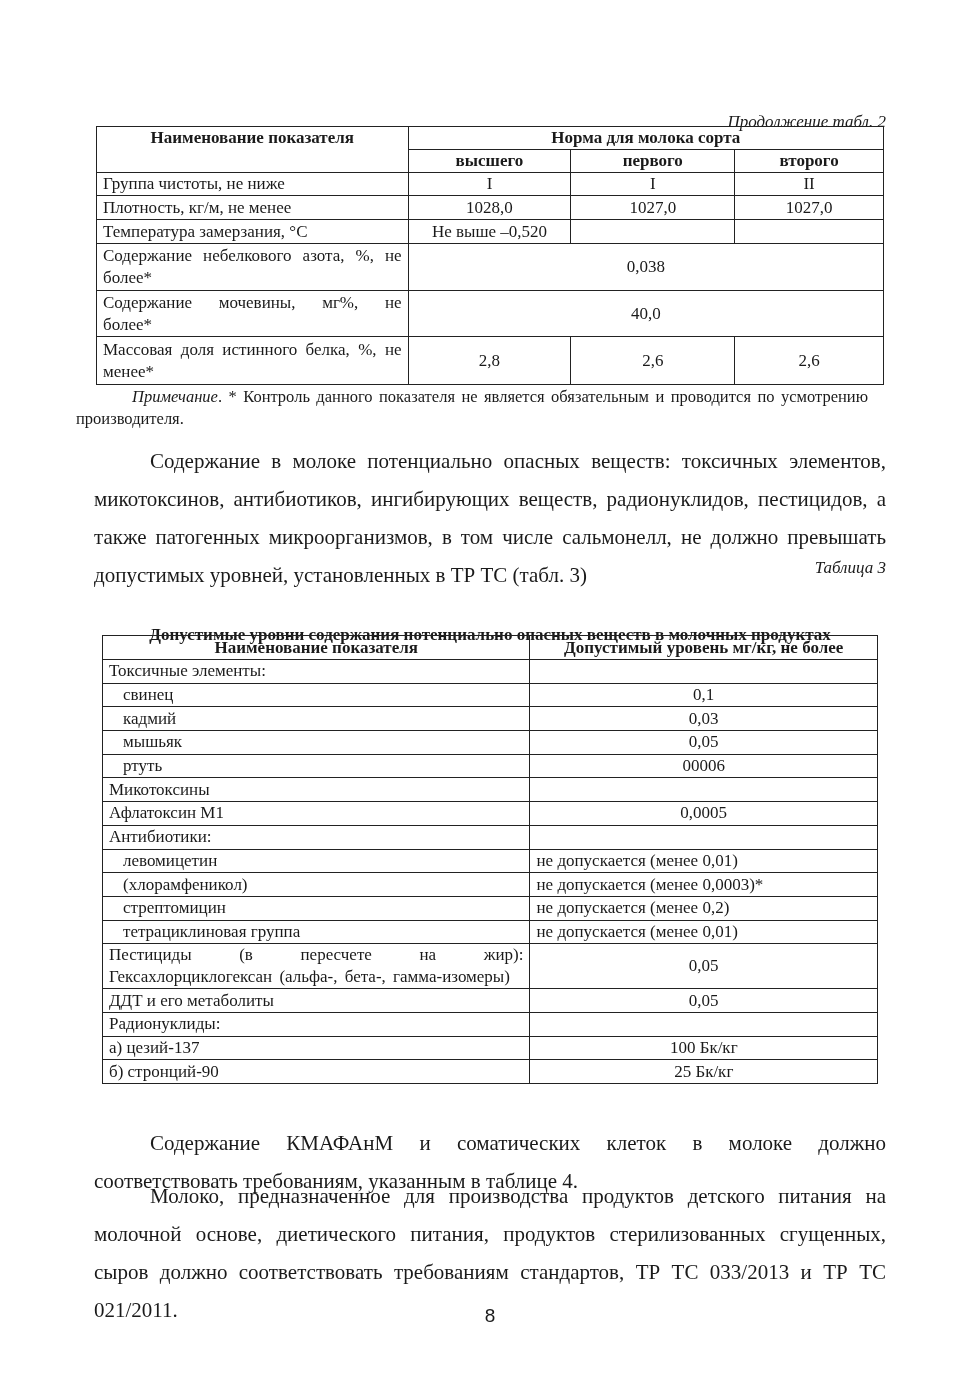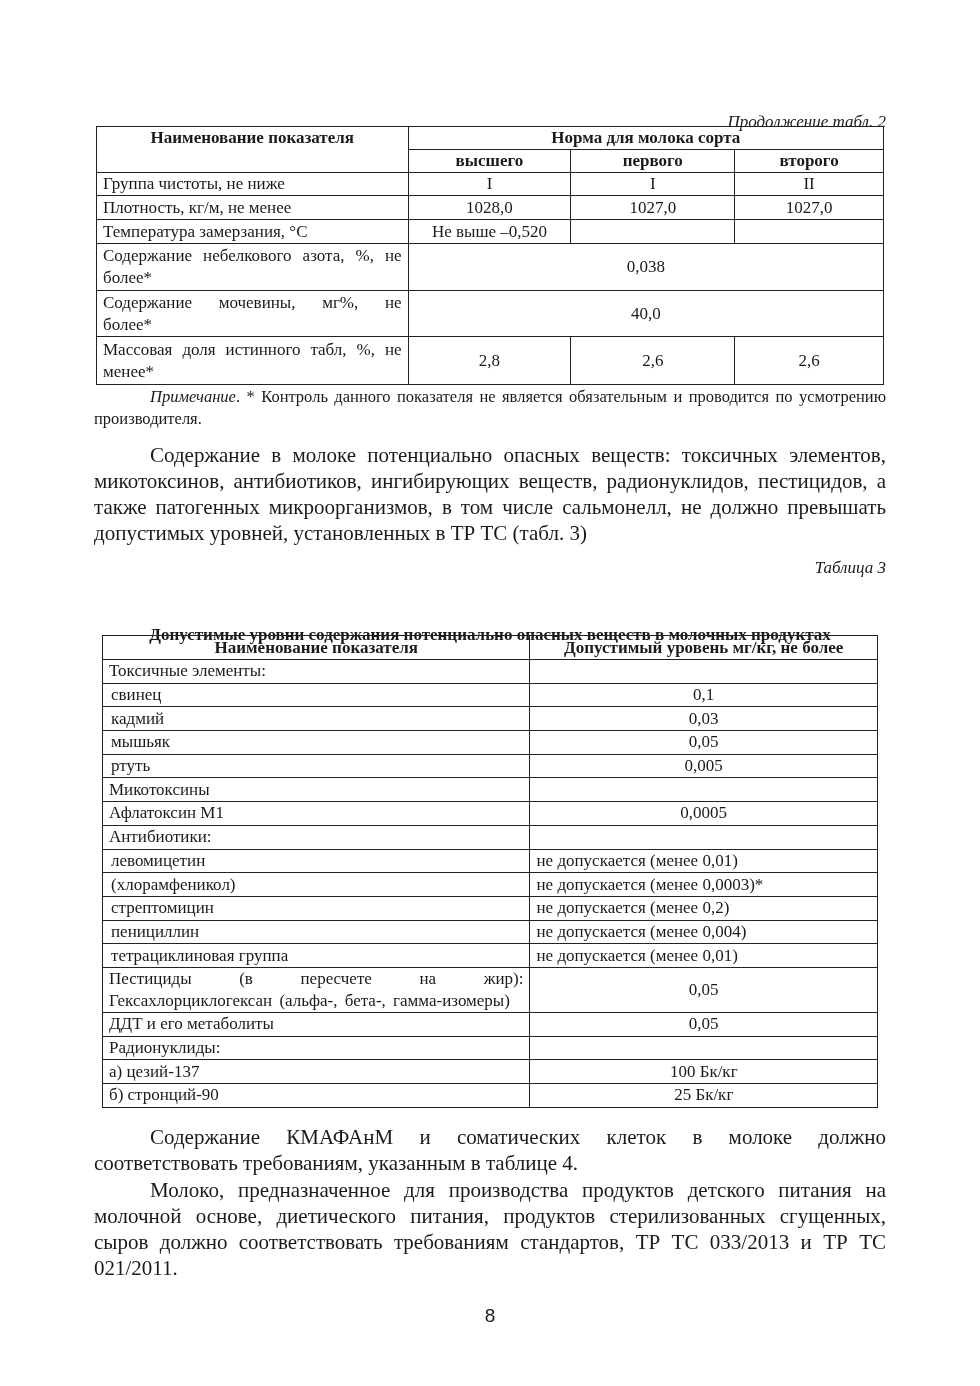--- a/index.html
+++ b/index.html
@@ -7,24 +7,24 @@
     width: 980px; height: 1386px; position: relative; overflow: hidden;
     font-family: "Liberation Serif", serif; color: #1a1a1a;
   }
   .abs { position: absolute; }
   .caption-right { font-style: italic; font-size: 17px; text-align: right; }
   table { border-collapse: collapse; position: absolute; }
   td, th { border: 1.2px solid #222; padding: 0 6px; font-size: 17px; line-height: 22px; font-weight: normal; }
   th { font-weight: bold; text-align: center; }
   .c { text-align: center; }
   .j { text-align: justify; text-align-last: auto; }
-  .para { font-size: 21px; line-height: 26px; text-align: justify; }
+  .para { font-size: 21px; line-height: 38px; text-align: justify; }
   .indent { text-indent: 56px; }
   .note { font-size: 16.5px; line-height: 22px; text-align: justify; }
-  .ind2 { padding-left: 8px; margin-top: 14px; }
+  .ind2 { padding-left: 20px; margin-top: 14px; }
   .title3 { font-weight: bold; font-size: 17px; line-height: 22px; text-align: center; margin-top: 44px; }
 </style>
 </head>
 <body>
 
 <div class="abs caption-right" style="left:96px; width:790px; top:112px;">Продолжение табл. 2</div>
 
 <table style="left:96px; top:126px; width:788px;">
   <colgroup>
       <col style="width:312px">
@@ -62,29 +62,29 @@
   </tr>
   <tr style="height:47px">
     <td class="j">Содержание небелкового азота, %, не более*</td>
     <td colspan="3" class="c">0,038</td>
   </tr>
   <tr style="height:46px">
     <td class="j" style="text-align-last:left; word-spacing:6px">Содержание мочевины, мг%, не более*</td>
     <td colspan="3" class="c">40,0</td>
   </tr>
   <tr style="height:48px">
-    <td class="j" style="word-spacing:4px">Массовая доля истинного табл, %, не менее*</td>
+    <td class="j" style="word-spacing:4px">Массовая доля истинного белка, %, не менее*</td>
     <td class="c">2,8</td>
     <td class="c">2,6</td>
     <td class="c">2,6</td>
   </tr>
 </tbody>
   </table>
 
-<div class="abs note" style="left:94px; width:792px; top:386px;">
+<div class="abs note" style="left:76px; width:792px; top:386px;">
   <span style="display:inline-block; width:56px"></span><i>Примечание</i><span>. * Контроль данного показателя не является обязательным и проводится по усмотрению производителя.</span>
 </div>
 
 <div class="abs para indent" style="left:94px; width:792px; top:442px;">Содержание в молоке потенциально опасных веществ: токсичных элементов, микотоксинов, антибиотиков, ингибирующих веществ, радионуклидов, пестицидов, а также патогенных микроорганизмов, в том числе сальмонелл, не должно превышать допустимых уровней, установленных в ТР ТС (табл. 3)</div>
 
 <div class="abs caption-right" style="left:96px; width:790px; top:558px;">Таблица 3</div>
 <div class="abs title3" style="left:130px; width:720px; top:580px;">Допустимые уровни содержания потенциально опасных веществ в молочных продуктах</div>
 
 <table id="t3" style="left:102px; top:635px; width:776px;">
   <colgroup>
@@ -109,21 +109,21 @@
       <tr style="height: 23.7px;">
         <td class="ind2">кадмий</td>
         <td class="c">0,03</td>
       </tr>
       <tr style="height: 23.7px;">
         <td class="ind2">мышьяк</td>
         <td class="c">0,05</td>
       </tr>
       <tr style="height: 23.7px;">
         <td class="ind2">ртуть</td>
-        <td class="c">0,005</td>
+        <td class="c">00006</td>
       </tr>
       <tr style="height: 23.7px; padding-left: 34px;">
         <td>Микотоксины</td>
         <td class="c"></td>
       </tr>
       <tr style="height: 23.7px;">
         <td>Афлатоксин М1</td>
         <td class="c">0,0005</td>
       </tr>
       <tr style="height: 23.7px;">
@@ -134,24 +134,20 @@
         <td class="ind2">левомицетин</td>
         <td>не допускается (менее 0,01)</td>
       </tr>
       <tr style="height: 23.7px;">
         <td class="ind2">(хлорамфеникол)</td>
         <td>не допускается (менее 0,0003)*</td>
       </tr>
       <tr style="height: 23.7px;">
         <td class="ind2">стрептомицин</td>
         <td>не допускается (менее 0,2)</td>
-      </tr>
-      <tr style="height: 23.7px;">
-        <td class="ind2">пенициллин</td>
-        <td>не допускается (менее 0,004)</td>
       </tr>
       <tr style="height: 23.7px;">
         <td class="ind2">тетрациклиновая группа</td>
         <td>не допускается (менее 0,01)</td>
       </tr>
       <tr style="height: 45px;">
         <td class="j" style="word-spacing: 3px;">Пестициды (в пересчете на жир): Гексахлорциклогексан (альфа-, бета-, гамма-изомеры)</td>
         <td class="c">0,05</td>
       </tr>
       <tr style="height: 23.7px; padding-left: 34px;">

